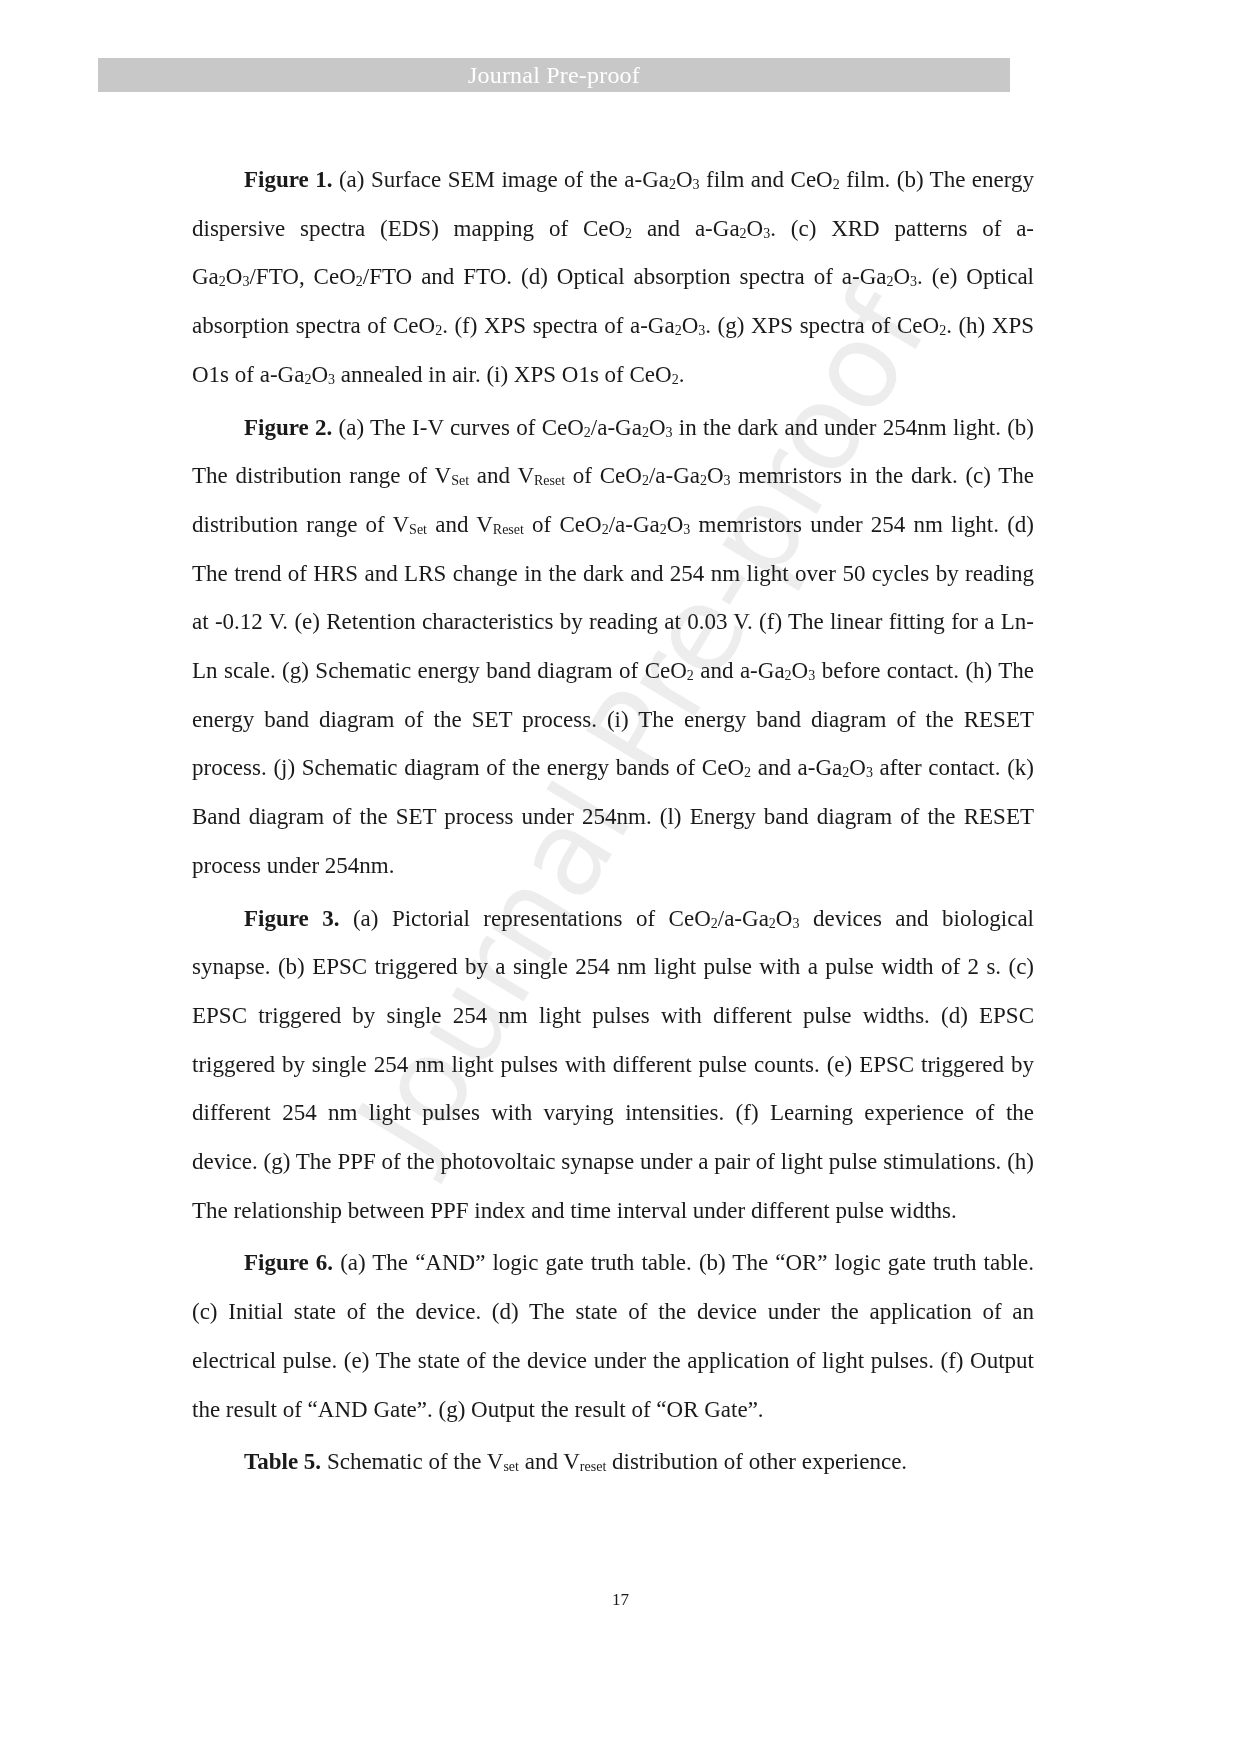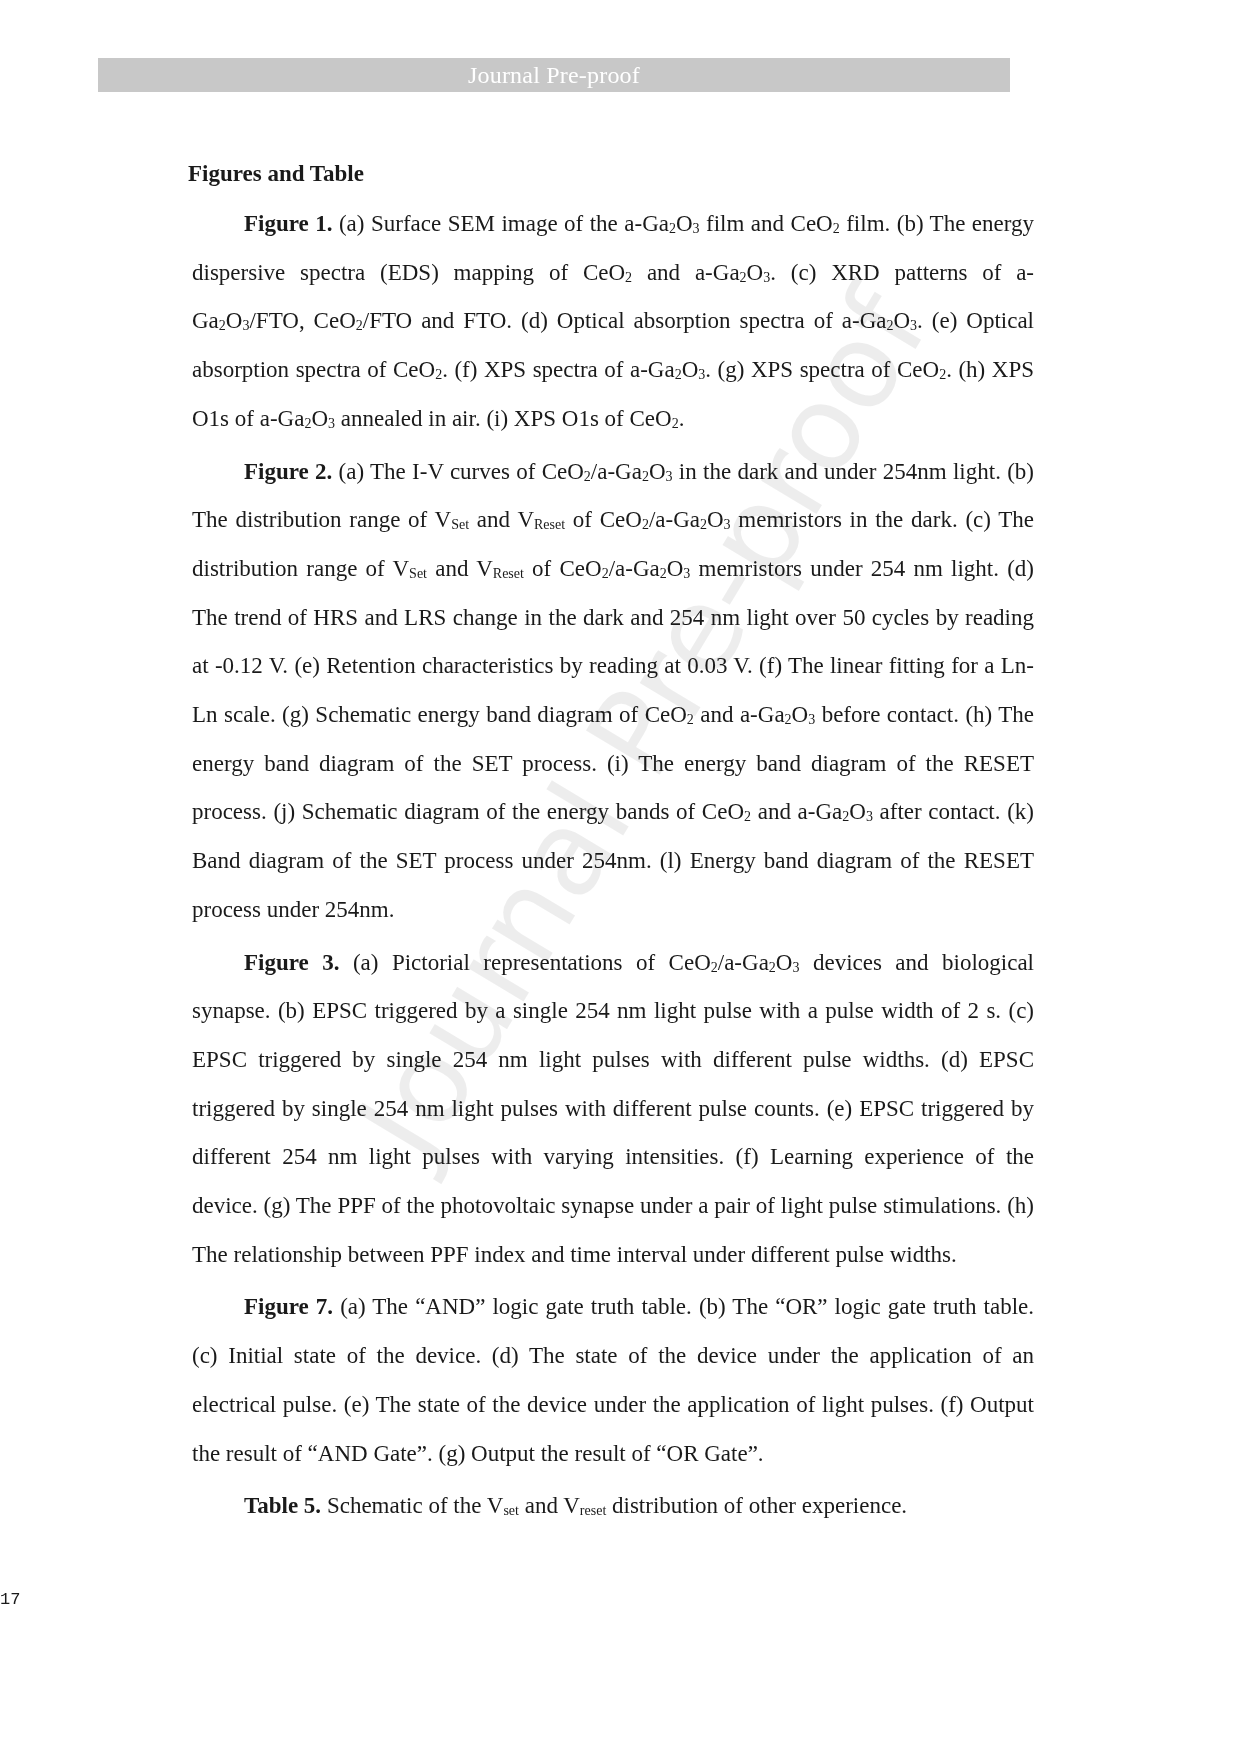--- a/index.html
+++ b/index.html
@@ -31,34 +31,33 @@
     .section-heading {
       font-weight: bold; margin: 0; line-height: 44px;
     }
     .para {
       margin: 4px; text-align: justify; text-indent: 52px;
     }
     .para b { font-weight: bold; }
     sub { font-size: 14px; vertical-align: -2px; line-height: 0; }
     .page-number {
       position: absolute; left: 0; width: 1241px; top: 1590px;
-      text-align: left; font-size: 17px; font-family: Liberation Mono, monospace;
+      text-align: center; font-size: 17px; font-family: Liberation Serif, serif;
     }
   </style>
 </head>
 <body>
 
 <div class="header-bar">
   <span class="header-title">Journal Pre-proof</span>
 </div>
 
 <div class="watermark">Journal Pre-proof</div>
 
 <div class="content">
-  <p class="section-heading">Figures and Table</p>
   <p class="para"><b>Figure 1.</b><span> (a) Surface SEM image of the a-Ga</span><sub>2</sub><span>O</span><sub>3</sub><span> film and CeO</span><sub>2</sub><span> film. (b) The energy dispersive spectra (EDS) mapping of CeO</span><sub>2</sub><span> and a-Ga</span><sub>2</sub><span>O</span><sub>3</sub><span>. (c) XRD patterns of a-Ga</span><sub>2</sub><span>O</span><sub>3</sub><span>/FTO, CeO</span><sub>2</sub><span>/FTO and FTO. (d) Optical absorption spectra of a-Ga</span><sub>2</sub><span>O</span><sub>3</sub><span>. (e) Optical absorption spectra of CeO</span><sub>2</sub><span>. (f) XPS spectra of a-Ga</span><sub>2</sub><span>O</span><sub>3</sub><span>. (g) XPS spectra of CeO</span><sub>2</sub><span>. (h) XPS O1s of a-Ga</span><sub>2</sub><span>O</span><sub>3</sub><span> annealed in air. (i) XPS O1s of CeO</span><sub>2</sub><span>.</span></p>
   <p class="para"><b>Figure 2.</b><span> (a) The I-V curves of CeO</span><sub>2</sub><span>/a-Ga</span><sub>2</sub><span>O</span><sub>3</sub><span> in the dark and under 254nm light. (b) The distribution range of V</span><sub>Set</sub><span> and V</span><sub>Reset</sub><span> of CeO</span><sub>2</sub><span>/a-Ga</span><sub>2</sub><span>O</span><sub>3</sub><span> memristors in the dark. (c) The distribution range of V</span><sub>Set</sub><span> and V</span><sub>Reset</sub><span> of CeO</span><sub>2</sub><span>/a-Ga</span><sub>2</sub><span>O</span><sub>3</sub><span> memristors under 254 nm light. (d) The trend of HRS and LRS change in the dark and 254 nm light over 50 cycles by reading at -0.12 V. (e) Retention characteristics by reading at 0.03 V. (f) The linear fitting for a Ln-Ln scale. (g) Schematic energy band diagram of CeO</span><sub>2</sub><span> and a-Ga</span><sub>2</sub><span>O</span><sub>3</sub><span> before contact. (h) The energy band diagram of the SET process. (i) The energy band diagram of the RESET process. (j) Schematic diagram of the energy bands of CeO</span><sub>2</sub><span> and a-Ga</span><sub>2</sub><span>O</span><sub>3</sub><span> after contact. (k) Band diagram of the SET process under 254nm. (l) Energy band diagram of the RESET process under 254nm.</span></p>
   <p class="para"><b>Figure 3.</b><span> (a) Pictorial representations of CeO</span><sub>2</sub><span>/a-Ga</span><sub>2</sub><span>O</span><sub>3</sub><span> devices and biological synapse. (b) EPSC triggered by a single 254 nm light pulse with a pulse width of 2 s. (c) EPSC triggered by single 254 nm light pulses with different pulse widths. (d) EPSC triggered by single 254 nm light pulses with different pulse counts. (e) EPSC triggered by different 254 nm light pulses with varying intensities. (f) Learning experience of the device. (g) The PPF of the photovoltaic synapse under a pair of light pulse stimulations. (h) The relationship between PPF index and time interval under different pulse widths.</span></p>
-  <p class="para"><b>Figure 7.</b><span> (a) The “AND” logic gate truth table. (b) The “OR” logic gate truth table. (c) Initial state of the device. (d) The state of the device under the application of an electrical pulse. (e) The state of the device under the application of light pulses. (f) Output the result of “AND Gate”. (g) Output the result of “OR Gate”.</span></p>
+  <p class="para"><b>Figure 6.</b><span> (a) The “AND” logic gate truth table. (b) The “OR” logic gate truth table. (c) Initial state of the device. (d) The state of the device under the application of an electrical pulse. (e) The state of the device under the application of light pulses. (f) Output the result of “AND Gate”. (g) Output the result of “OR Gate”.</span></p>
   <p class="para"><b>Table 5.</b><span> Schematic of the V</span><sub>set</sub><span> and V</span><sub>reset</sub><span> distribution of other experience.</span></p>
 </div>
 
 <div class="page-number">17</div>
 
 </body></html>

